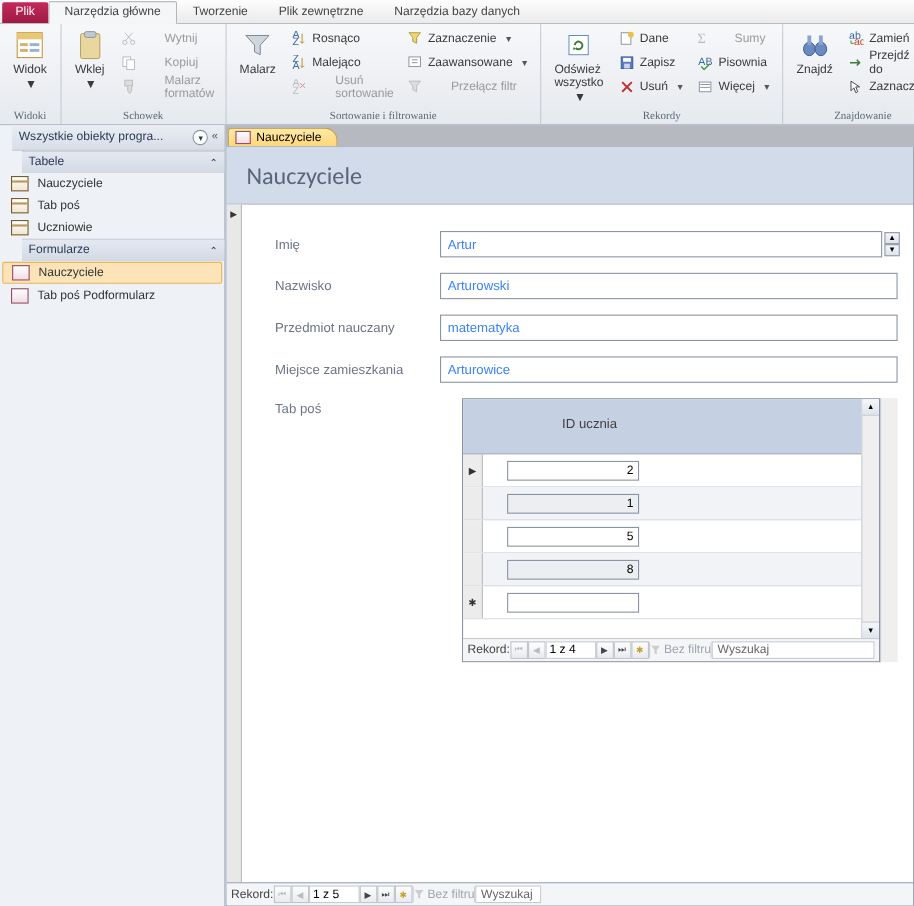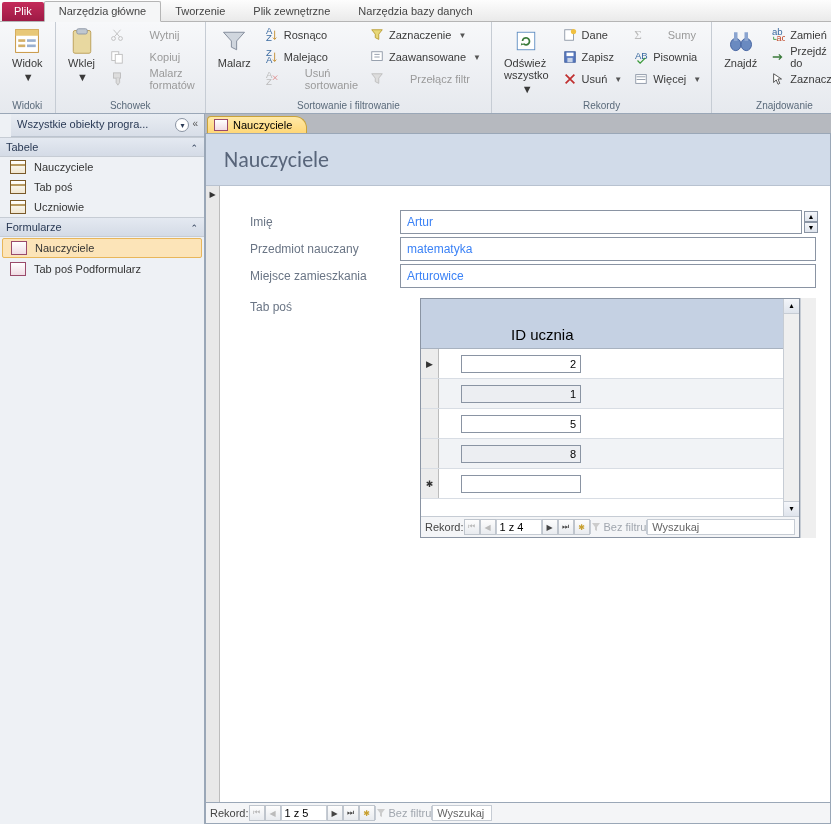--- a/index.html
+++ b/index.html
@@ -7,70 +7,70 @@
 
 
 .tab-strip { display: flex; align-items: flex-end; height: 22px; border-bottom: 1px solid #b5b5b5; background: linear-gradient(#fdfdfd,#eaeaea); }
 .file-tab { background: linear-gradient(#c42a5a,#9e1a45); color: #fff; padding: 3px 12px 4px; font-size: 11px; border-radius: 2px 2px 0 0; margin-left: 2px; cursor: pointer; }
 .tab { padding: 3px 14px 4px; color: #444; cursor: pointer; }
 .tab.active { background: #f5f6f7; border: 1px solid #b5b5b5; border-bottom: 1px solid #f5f6f7; border-radius: 2px 2px 0 0; margin-bottom: -1px; }
 
 
 .ribbon { display: flex; height: 92px; background: linear-gradient(#f7f8fa,#e6e9ee); border-bottom: 1px solid #9aa7b7; }
 .group { display: flex; flex-direction: column; justify-content: space-between; border-right: 1px solid #c6ccd4; padding: 3px 8px 2px; }
-.group-title { text-align: center; color: #5a6a7a; font-size: 10px; margin-top: 1px; }
+.group-title { text-align: center; color: #5a6a7a; font-size: 10px; margin-top: 1px; font-family: Liberation Serif, serif; }
 .big-btn { display: flex; flex-direction: column; align-items: center; gap: 2px; cursor: pointer; padding: 2px 4px; }
 .big-btn .ic { width: 28px; height: 28px; }
 .big-btn span { color: #3a3a3a; font-size: 11px; }
 .small-btn { display: flex; align-items: center; gap: 5px; color: #3a3a3a; cursor: pointer; padding: 1px 2px; height: 20px; }
 .small-btn.disabled { color: #9a9a9a; cursor: default; gap: 26px; }
 .ic-s { width: 14px; height: 14px; flex: none; }
 .col { display: flex; flex-direction: column; gap: 2px; }
 .row { display: flex; gap: 8px; }
 .dd { font-size: 8px; color: #555; margin-left: 2px; }
 
 
 .main { display: flex; height: calc(824px - 22px - 92px); }
 .navpane { width: 205px; border-right: 1px solid #9aa7b7; background: #eef1f5; display: flex; flex-direction: column; }
 .nav-header { display: flex; align-items: flex-start; justify-content: space-between; padding: 4px 6px; background: linear-gradient(#e9edf3,#d8dee8); border-bottom: 1px solid #bcc4cf; cursor: pointer; margin-left: 11px; }
 .nav-header span { color: #2a3a55; font-weight: 400; }
 .circ { width: 14px; height: 14px; border-radius: 50%; border: 1px solid #8a94a3; background: #fff; display: inline-flex; align-items: center; justify-content: center; font-size: 8px; color: #555; }
 .search-row { display: flex; align-items: center; padding: 2px; background: #fff; border-bottom: 1px solid #c6ccd4; }
 .search-row input { flex: 1; border: none; outline: none; padding: 3px 4px; font-style: italic; color: #777; }
 .search-ic { width: 16px; height: 16px; cursor: pointer; }
-.section-hdr { display: flex; justify-content: space-between; align-items: flex-end; padding: 3px 6px; background: linear-gradient(#e4e9f1,#d4dbe6); border-top: 1px solid #c6ccd4; border-bottom: 1px solid #c6ccd4; color: #2a3a55; cursor: pointer; }
+.section-hdr { display: flex; justify-content: space-between; align-items: flex-end; padding: 3px 6px; background: linear-gradient(#e4e9f1,#d4dbe6); border-top: 1px solid #c6ccd4; border-bottom: 1px solid #c6ccd4; color: #2a3a55; cursor: pointer; margin-left: 20px; }
 .nav-item { display: flex; align-items: center; gap: 8px; padding: 3px 6px 3px 10px; cursor: pointer; color: #333; }
 .nav-item.sel { background: #fce4b8; border: 1px solid #e8b65a; border-radius: 2px; margin: 1px 2px; padding: 2px 4px 2px 8px; }
 .obj-ic { width: 16px; height: 14px; border: 1px solid #7a5a2a; background: linear-gradient(#fff,#f0e6d0); position: relative; }
 .obj-ic::before { content: ""; position: absolute; left: 0; right: 0; top: 3px; height: 2px; background: #b89a60; }
 .frm-ic { width: 16px; height: 14px; border: 1px solid #9a4a6a; background: linear-gradient(#fff,#f0dce4); }
 
 
 .docarea { flex: 1; display: flex; flex-direction: column; background: #b6b9bf; }
 .doc-tabs { display: flex; background: #b6b9bf; padding-top: 2px; padding-left: 2px; }
 .doc-tab { display: flex; align-items: center; gap: 5px; background: linear-gradient(#ffe9a8,#ffd777); border: 1px solid #c9a23a; border-bottom: none; border-radius: 4px 12px 0 0; padding: 2px 14px 2px 6px; cursor: pointer; }
 .form-wrap { flex: 1; background: #fff; border: 1px solid #9aa7b7; margin: 0; overflow: hidden; position: relative; display: flex; flex-direction: column; }
 .form-hdr { background: #d1dbe9; padding: 12px 18px; border-bottom: 1px solid #b8c2d0; }
 .form-hdr h1 { font-size: 22px; font-weight: 400; color: #58657a; font-family: Calibri, sans-serif; }
 .rec-sel { width: 14px; background: #e8e8e8; border-right: 1px solid #bcbcbc; display: flex; align-items: flex-start; justify-content: center; padding-top: 4px; }
 .rec-sel::before { content: "▶"; font-size: 8px; color: #333; }
 .form-body { flex: 1; display: flex; }
 .fields { flex: 1; padding: 24px 12px 6px 30px; }
-.frow { display: flex; align-items: center; margin-bottom: 3px; }
+.frow { display: flex; align-items: center; margin-bottom: 14px; }
 .frow label { width: 150px; color: #6a7585; font-size: 12px; }
 .frow input { flex: 1; border: 1px solid #8a94a3; padding: 4px 6px; font-size: 12px; color: #3b82f6; margin-right: 2px; }
 .frow .spin { width: 14px; display: flex; flex-direction: column; }
 .spin button { height: 11px; font-size: 7px; border: 1px solid #8a94a3; background: linear-gradient(#f4f6fa,#dfe4ec); cursor: pointer; padding: 0; line-height: 7px; }
 
 
 .subform-row { display: flex; margin-top: 10px; }
 .subform-row label { width: 170px; color: #6a7585; font-size: 12px; padding-top: 2px; }
 .subform { border: 1px solid #8a94a3; width: 380px; display: flex; flex-direction: column; }
 .sf-head-area { background: #c5d1e3; height: 50px; border-bottom: 1px solid #a8b2c0; position: relative; }
-.sf-colh { position: absolute; bottom: 5px; left: 90px; color: #000000; font-size: 15px; }
+.sf-colh { position: absolute; bottom: 20px; left: 90px; color: #404040; font-size: 12px; }
 .sf-row { display: flex; border-bottom: 1px solid #d8dde4; height: 30px; align-items: center; }
 .sf-row.alt { background: #f1f3f6; }
 .sf-sel { width: 18px; height: 100%; border-right: 1px solid #bcbcbc; background: #ececec; display: flex; align-items: center; justify-content: center; font-size: 9px; color: #333; }
 .sf-cell { width: 120px; margin-left: 22px; }
 .sf-cell input { width: 100%; border: 1px solid #8a94a3; padding: 2px 4px; text-align: right; font-size: 11px; }
 .sf-row.alt .sf-cell input { background: #eceef2; }
 .sf-scroll { width: 16px; background: #efefef; border-left: 1px solid #c6ccd4; position: relative; }
 .sf-scroll::before { content: "▴"; position: absolute; top: 0; left: 0; right: 0; text-align: center; font-size: 8px; height: 14px; line-height: 14px; background: linear-gradient(#f4f6fa,#dfe4ec); border-bottom: 1px solid #c6ccd4; }
 .sf-scroll::after { content: "▾"; position: absolute; bottom: 0; left: 0; right: 0; text-align: center; font-size: 8px; height: 14px; line-height: 14px; background: linear-gradient(#f4f6fa,#dfe4ec); border-top: 1px solid #c6ccd4; }
 
@@ -372,20 +372,24 @@
       <div class="form-body">
         <div class="rec-sel"></div>
         <div class="fields">
           <div class="frow">
             <label>Imię</label>
             <input value="Artur" style="">
             <div class="spin">
                 <button>▲</button>
                 <button>▼</button>
               </div>
+          </div>
+          <div class="frow">
+            <label>Nazwisko</label>
+            <input value="Arturowski" style="">
           </div>
           <div class="frow">
             <label>Przedmiot nauczany</label>
             <input value="matematyka" style="">
           </div>
           <div class="frow">
             <label>Miejsce zamieszkania</label>
             <input value="Arturowice" style="">
           </div>
 

